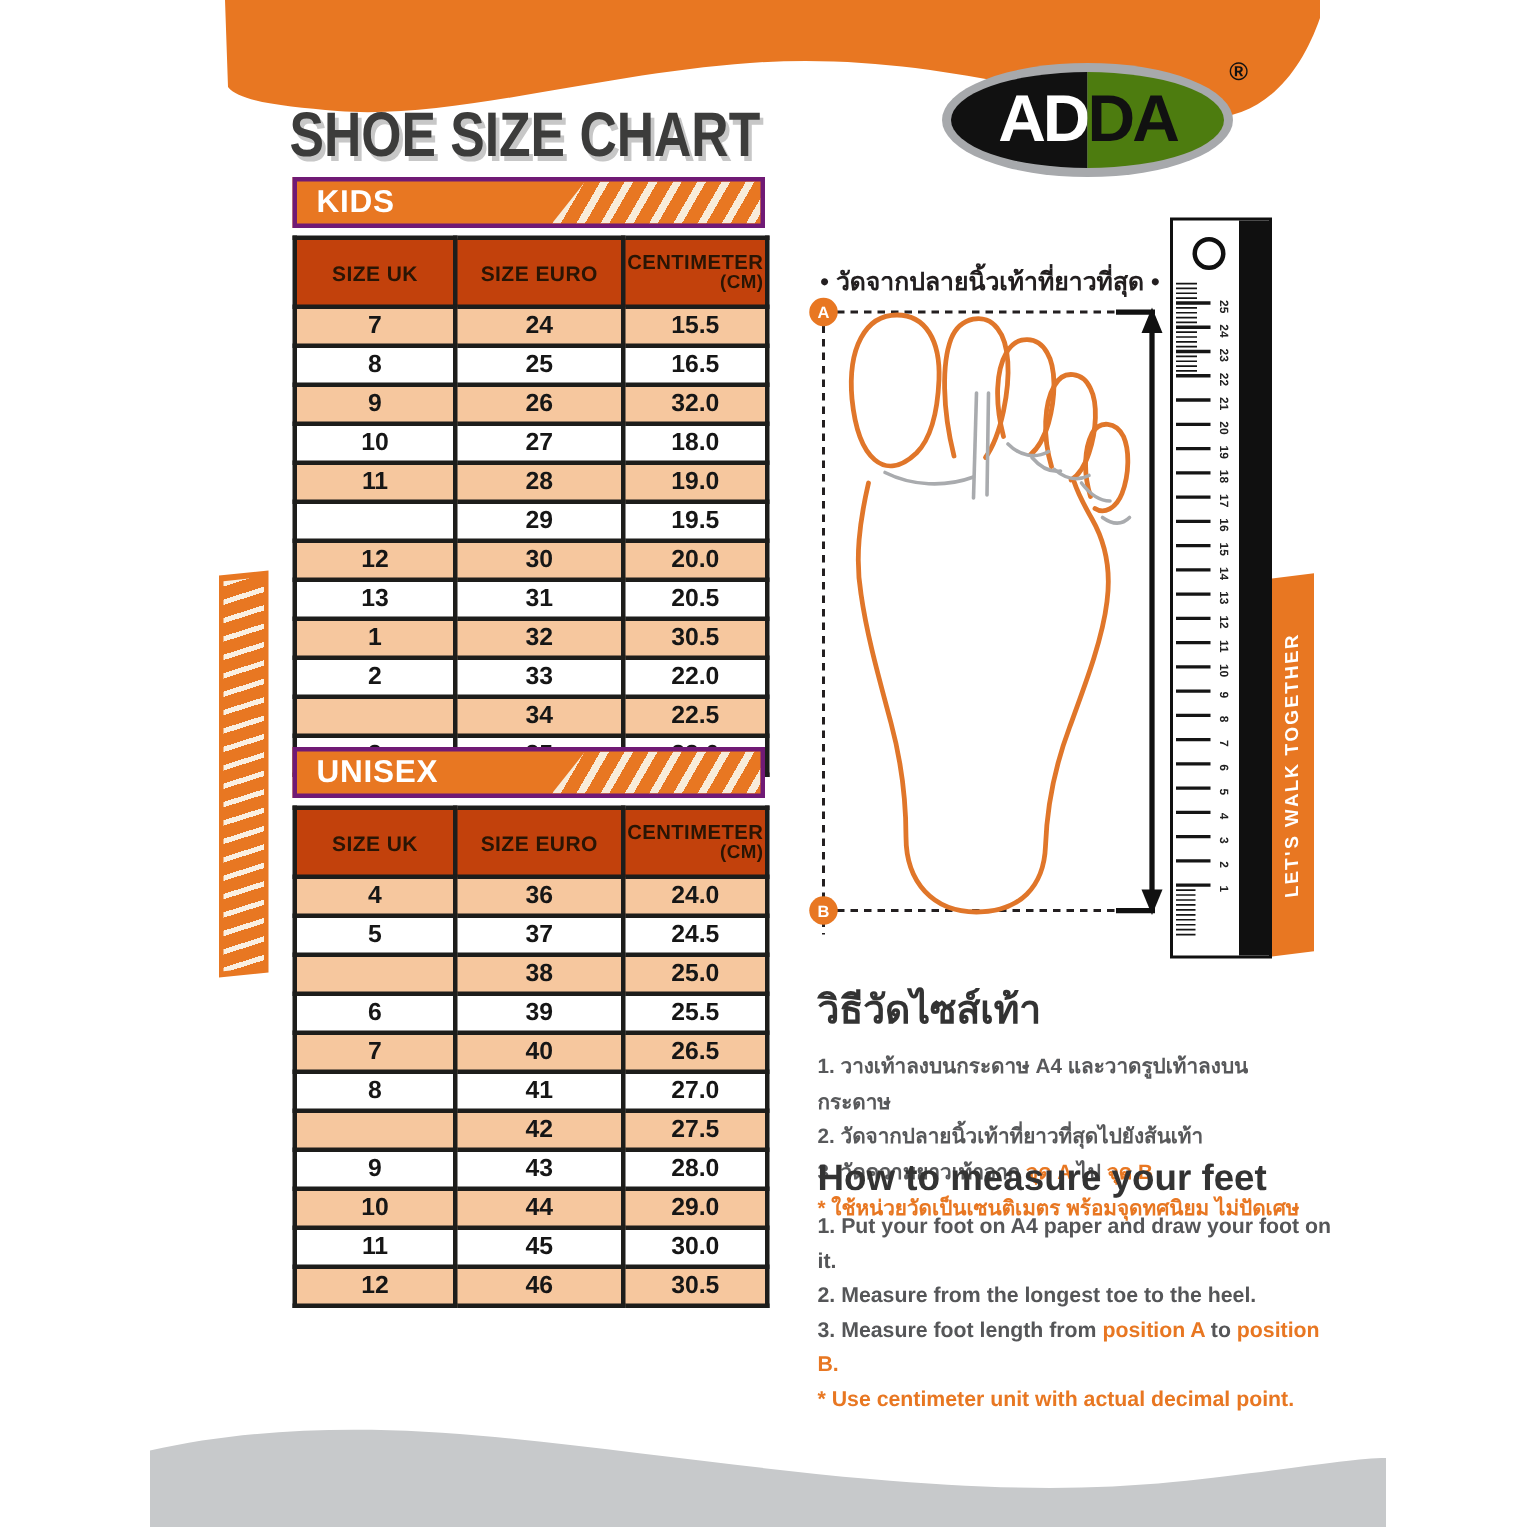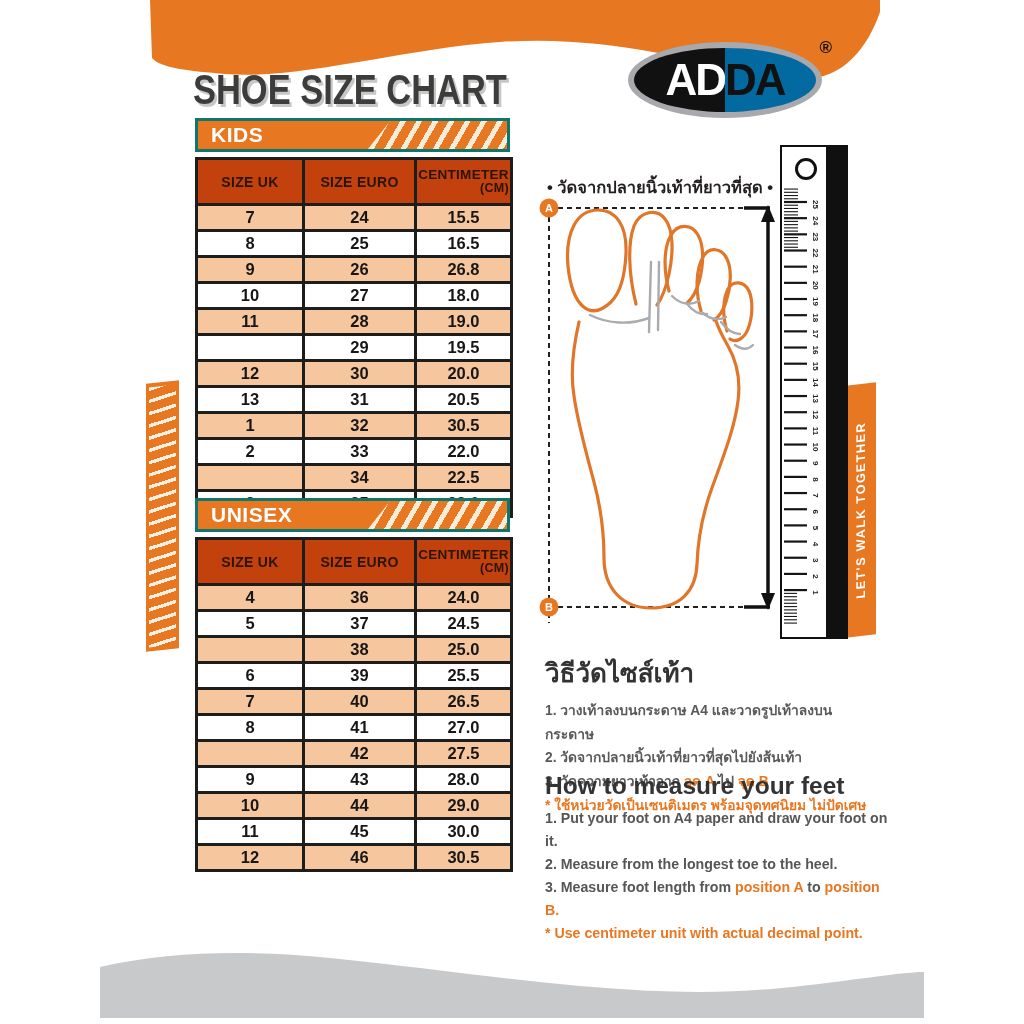--- a/index.html
+++ b/index.html
@@ -11,27 +11,27 @@
     color:#3c3c3b;letter-spacing:0px;transform:scaleX(.82);transform-origin:left top;
     text-shadow:3px 3px 0 #c7c7c7;white-space:nowrap;}
 
   
   .logo{position:absolute;left:628px;top:42px;width:194px;height:76px;}
   .logo-ring{position:absolute;inset:0;background:#a7a9ac;border-radius:50%;}
   .logo-inner{position:absolute;inset:6px;border-radius:50%;overflow:hidden;display:flex;}
   .logo-half{width:50%;height:100%;display:flex;align-items:center;font-weight:bold;
     font-size:44px;letter-spacing:-2px;}
   .logo-half.l{background:#111;color:#fff;justify-content:flex-end;}
-  .logo-half.r{background:#0369a1;color:#111;justify-content:flex-start;}
+  .logo-half.r{background:#4d7c0f;color:#111;justify-content:flex-start;}
   .logo-reg{position:absolute;right:-10px;top:-4px;font-size:17px;font-weight:bold;color:#111;}
 
   
   .tbl-wrap{position:absolute;left:195px;width:315px;}
   .banner{box-sizing:border-box;width:315px;height:34px;background:#e87722;
-    border:3px solid #0f766e;display:flex;align-items:center;padding-left:13px;
+    border:3px solid #701a75;display:flex;align-items:center;padding-left:13px;
     color:#fff;font-weight:bold;font-size:21px;letter-spacing:.5px;position:relative;
     margin-bottom:5px;}
   .banner .stripes{position:absolute;top:0;right:0;bottom:0;width:45%;
     background:repeating-linear-gradient(120deg,#f8ecd9 0 5px,transparent 5px 14px);
     clip-path:polygon(16% 0,100% 0,100% 100%,0 100%);}
   table.size{border-collapse:collapse;width:315px;table-layout:fixed;}
   table.size th,table.size td{border:3px solid #1d1d1b;text-align:center;}
   table.size th{background:#c2410c;color:#2a1504;font-size:14px;font-weight:bold;
     height:41px;letter-spacing:.3px;}
   table.size th .cm-sub{font-size:12.5px;line-height:1.1;text-align:right;}
@@ -125,21 +125,21 @@
             <td>15.5</td>
           </tr>
           <tr class="rw">
             <td>8</td>
             <td>25</td>
             <td>16.5</td>
           </tr>
           <tr class="rp">
             <td>9</td>
             <td>26</td>
-            <td>26.8</td>
+            <td>32.0</td>
           </tr>
           <tr class="rw">
             <td>10</td>
             <td>27</td>
             <td>18.0</td>
           </tr>
           <tr class="rp">
             <td>11</td>
             <td>28</td>
             <td>19.0</td>

